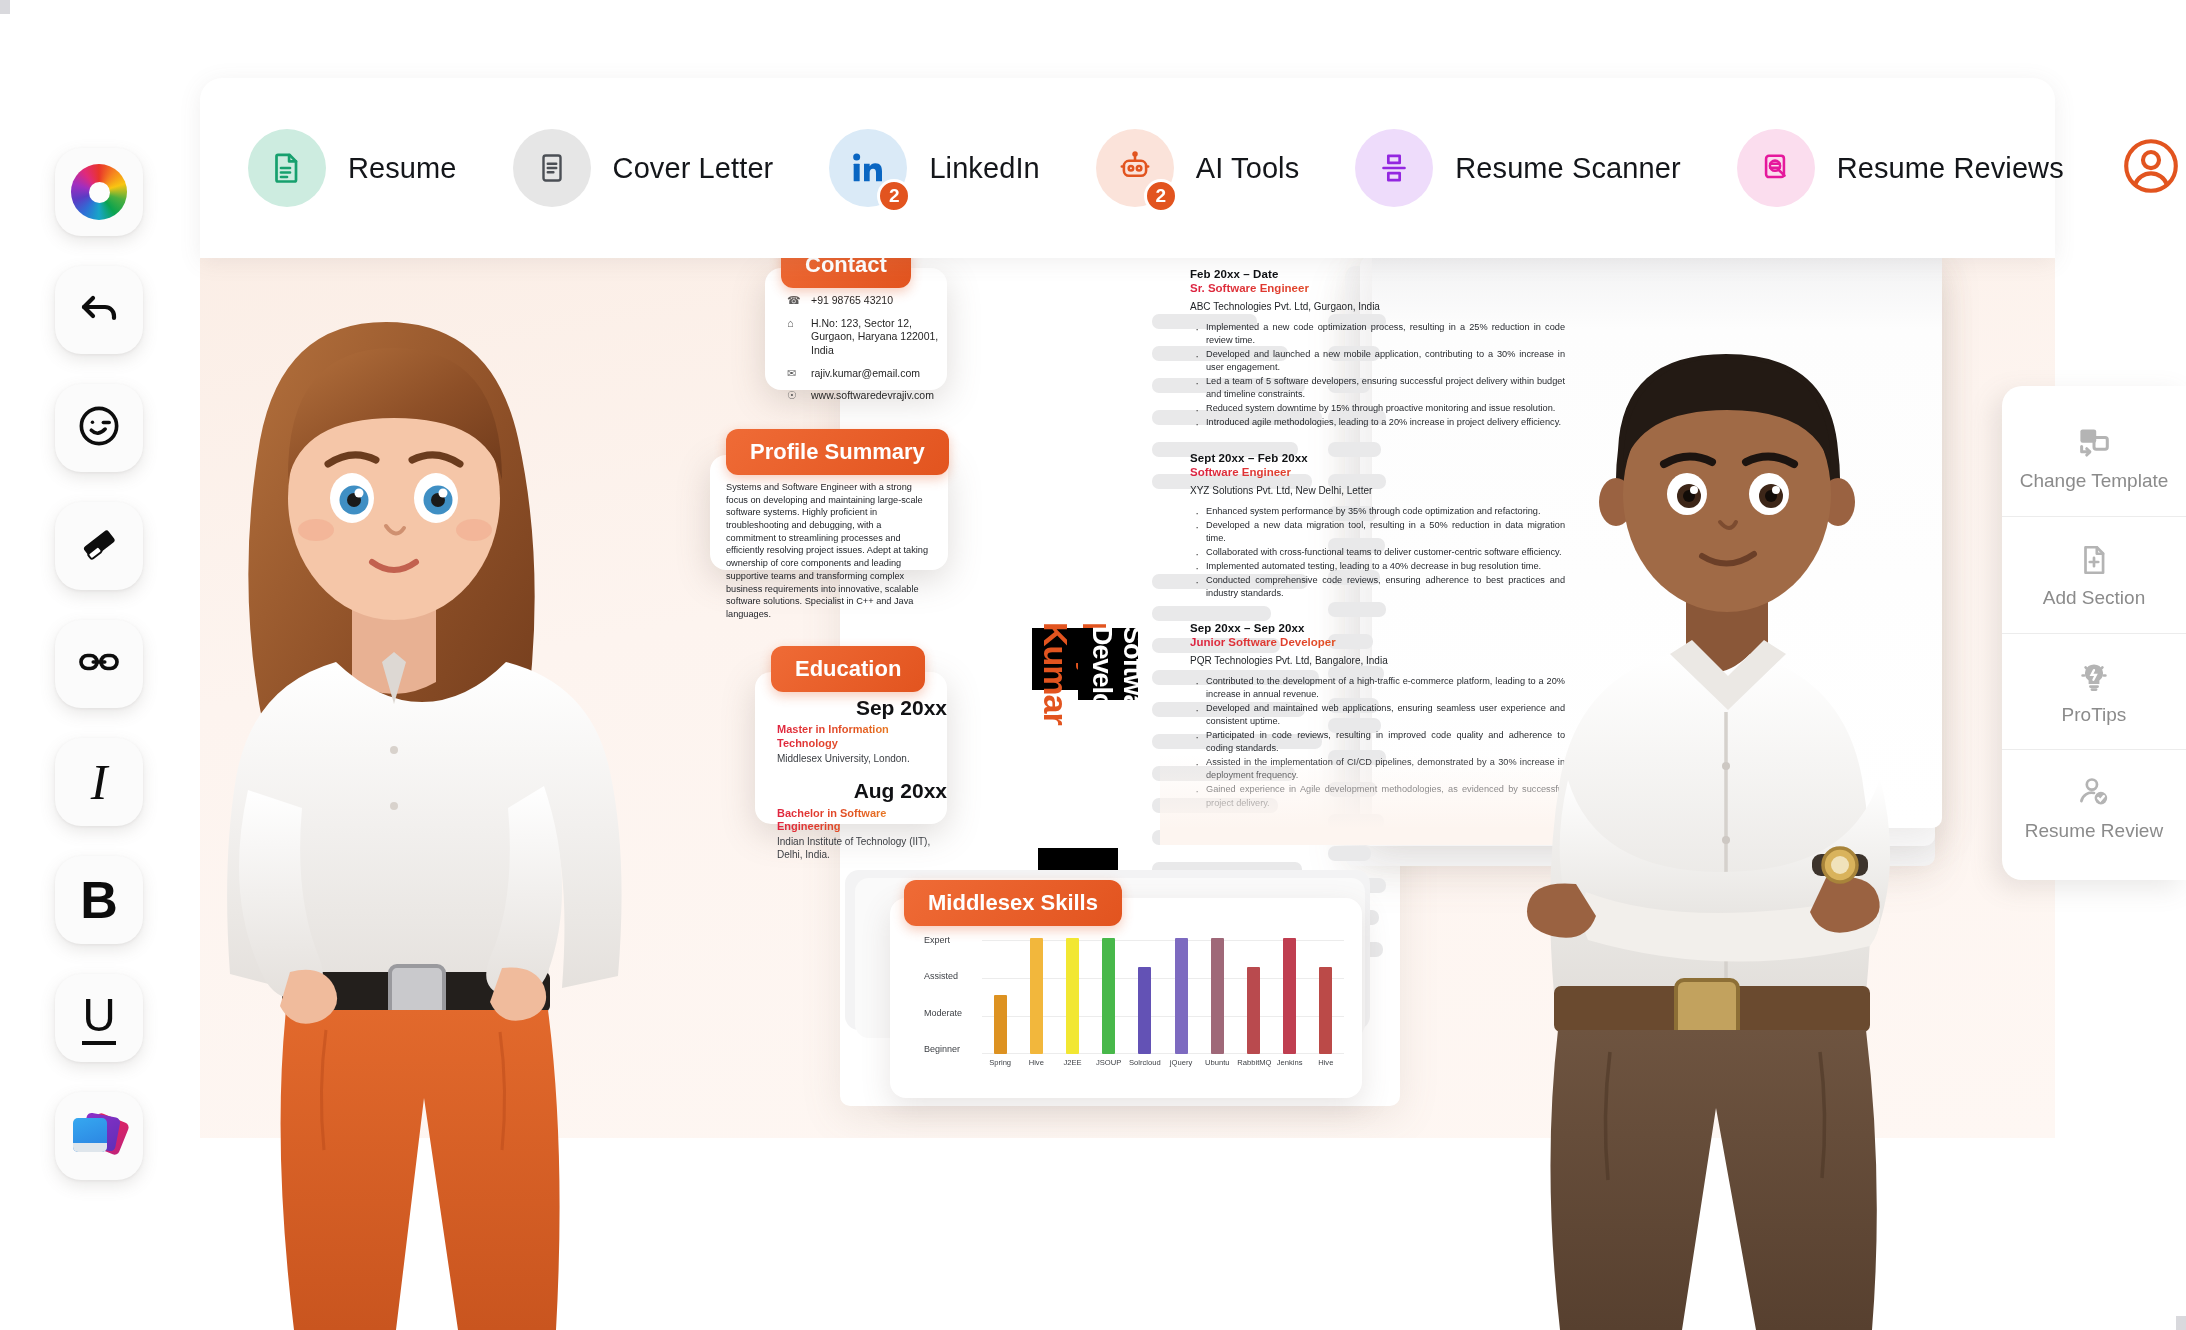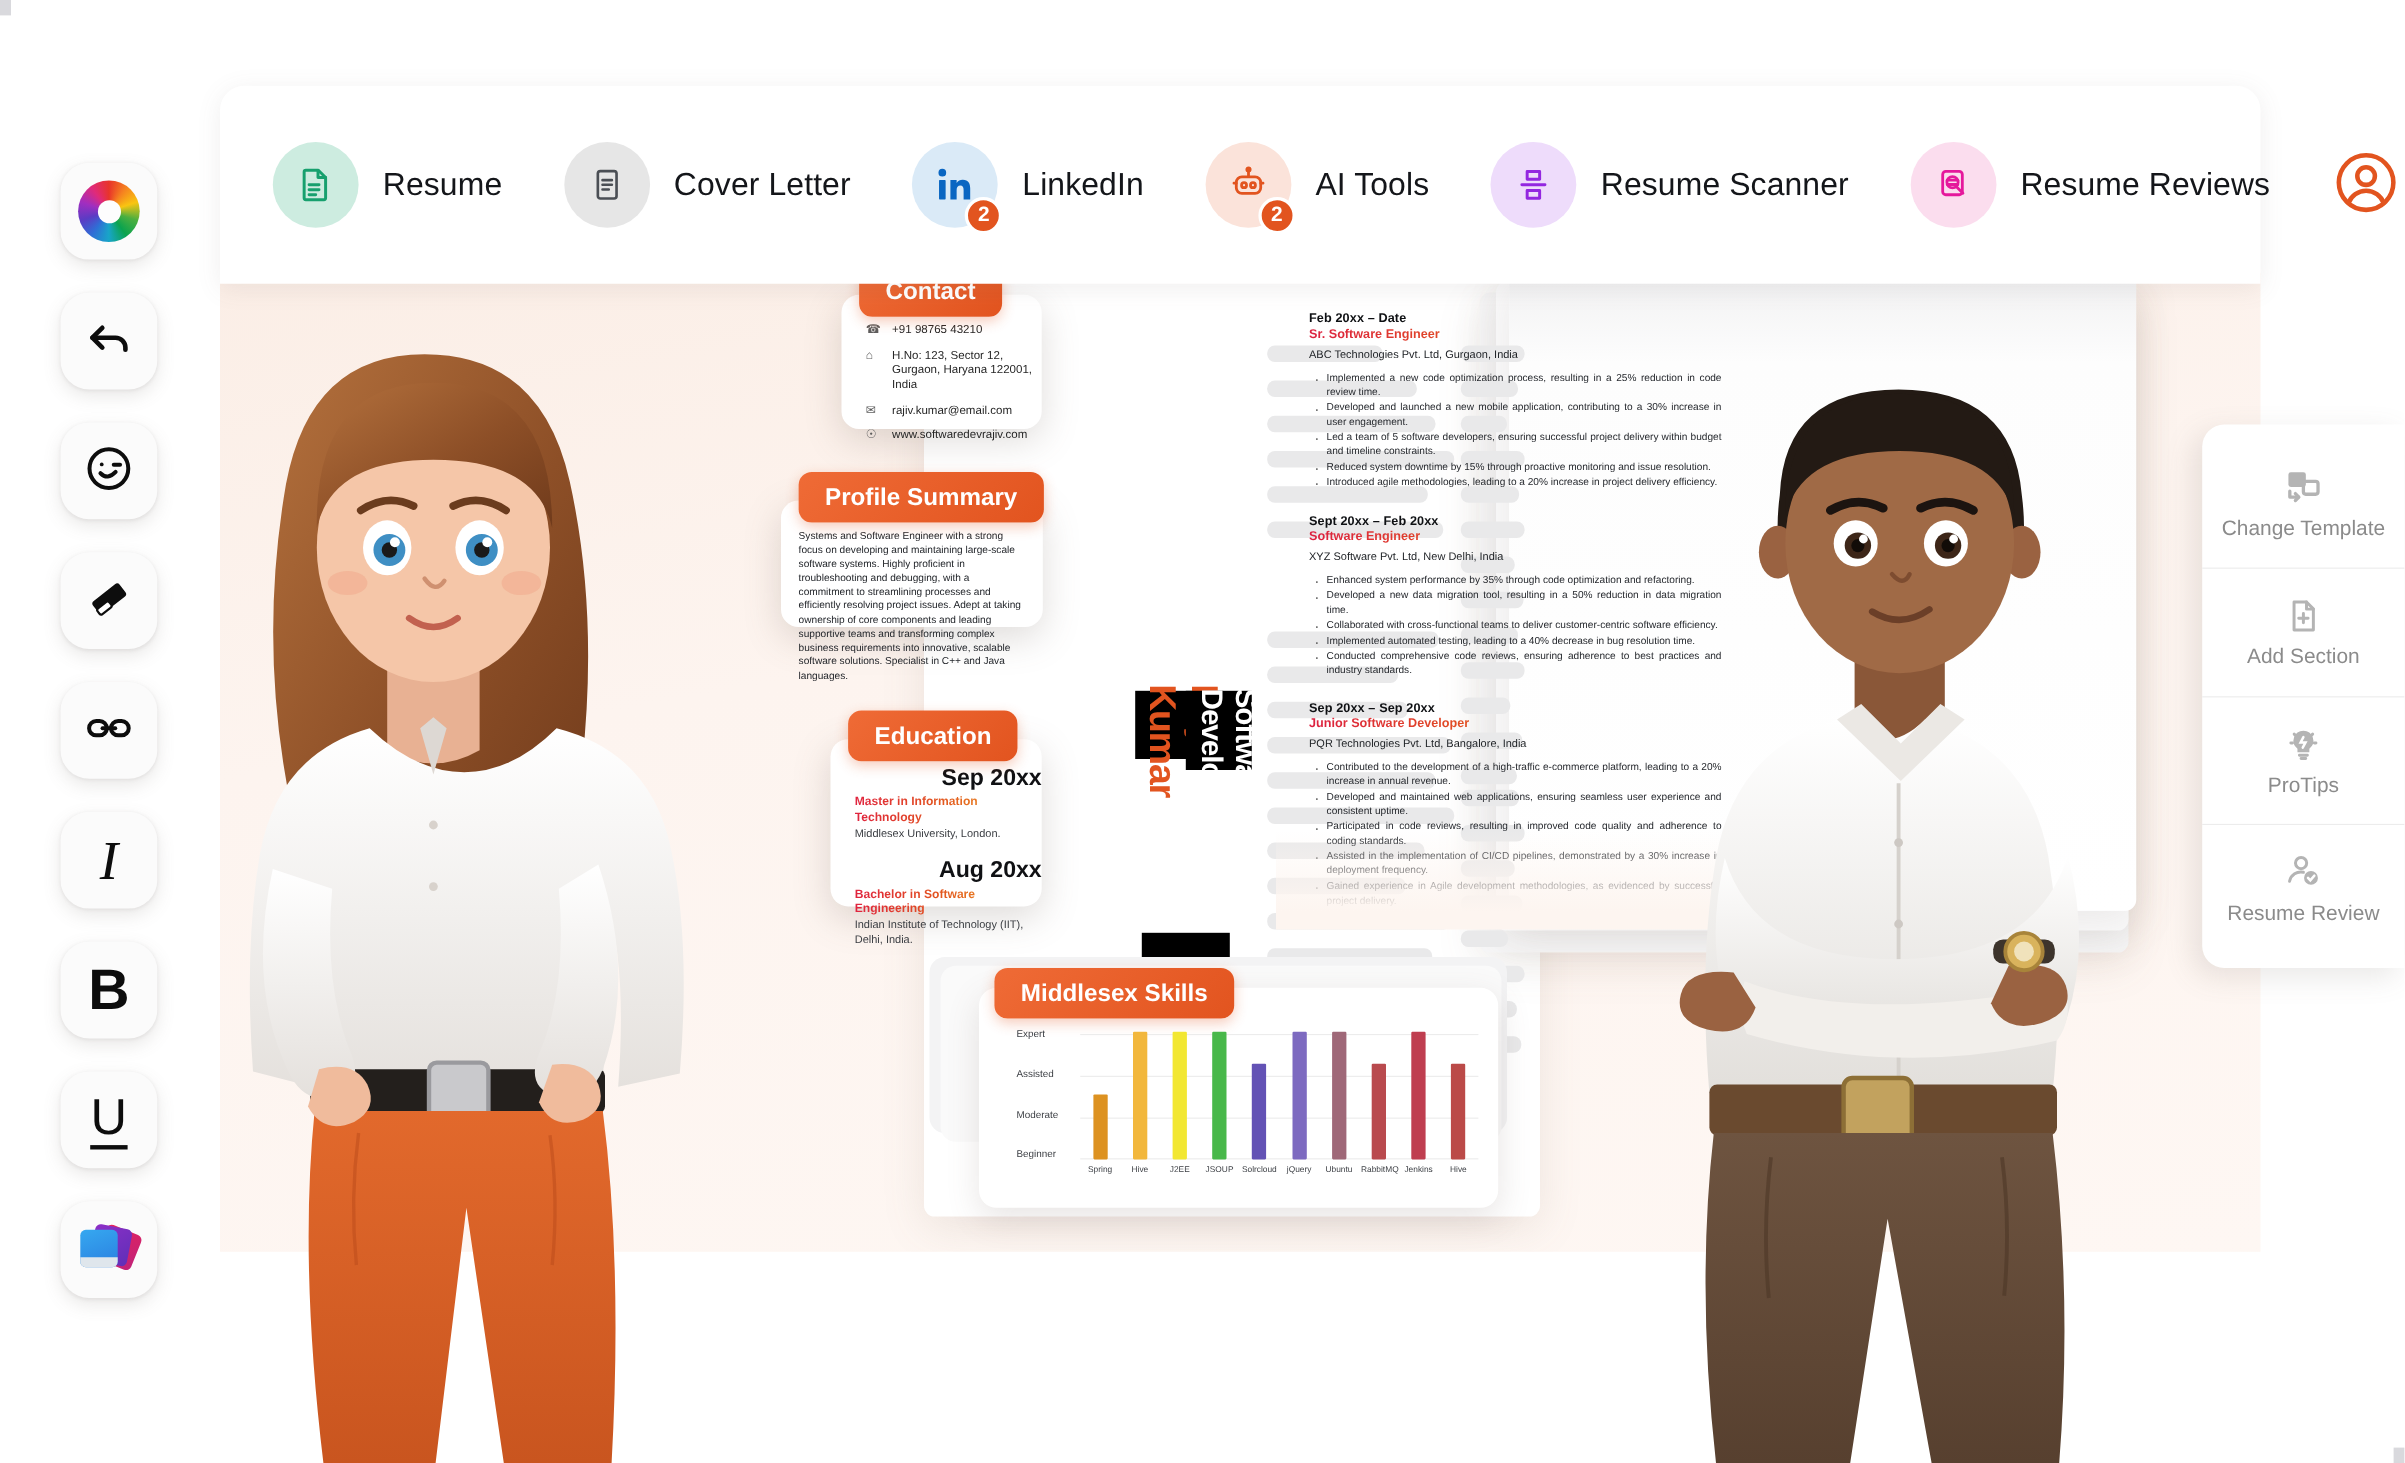--- a/index.html
+++ b/index.html
@@ -140,21 +140,21 @@
   .edu-date { font-size: 21px; font-weight: bold; color: #101114; line-height: 1.15; text-align: right; }
   .edu-title {
     font-size: 11px; font-weight: bold; line-height: 1.22; margin-top: 3px;
     background: linear-gradient(90deg,#e0243f 0%, #e2541f 45%, #f0b429 100%);
     -webkit-background-clip: text; background-clip: text; color: transparent;
   }
   .edu-school { font-size: 10px; color: #3a3d42; margin-top: 3px; line-height: 1.25; }
   .edu-gap { height: 14px; }
 
   
-  .doc-body { position: absolute; left: 1190px; top: 284px; width: 375px; z-index: 13; }
+  .doc-body { position: absolute; left: 1190px; top: 268px; width: 375px; z-index: 13; }
   .job { margin-bottom: 22px; }
   .job-date { font-size: 11.5px; font-weight: bold; color: #0e1013; letter-spacing: .1px; }
   .job-title {
     font-size: 11.5px; font-weight: bold; margin-top: 2px;
     background: linear-gradient(90deg,#dc2040 0%, #e2541f 42%, #f3c13a 100%);
     -webkit-background-clip: text; background-clip: text; color: transparent;
   }
   .job-co { font-size: 10px; color: #1d2024; margin-top: 7px; }
   .job ul { margin: 9px 0 0 16px; }
   .job li {
@@ -496,21 +496,21 @@
         <li>Implemented a new code optimization process, resulting in a 25% reduction in code review time.</li>
         <li>Developed and launched a new mobile application, contributing to a 30% increase in user engagement.</li>
         <li>Led a team of 5 software developers, ensuring successful project delivery within budget and timeline constraints.</li>
         <li>Reduced system downtime by 15% through proactive monitoring and issue resolution.</li>
         <li>Introduced agile methodologies, leading to a 20% increase in project delivery efficiency.</li>
       </ul>
     </div>
     <div class="job">
       <div class="job-date">Sept 20xx – Feb 20xx</div>
       <div class="job-title">Software Engineer</div>
-      <div class="job-co">XYZ Software Pvt. Ltd, New Delhi, India</div>
+      <div class="job-co">XYZ Solutions Pvt. Ltd, New Delhi, Letter</div>
       <ul>
         <li>Enhanced system performance by 35% through code optimization and refactoring.</li>
         <li>Developed a new data migration tool, resulting in a 50% reduction in data migration time.</li>
         <li>Collaborated with cross-functional teams to deliver customer-centric software efficiency.</li>
         <li>Implemented automated testing, leading to a 40% decrease in bug resolution time.</li>
         <li>Conducted comprehensive code reviews, ensuring adherence to best practices and industry standards.</li>
       </ul>
     </div>
     <div class="job">
       <div class="job-date">Sep 20xx – Sep 20xx</div>

